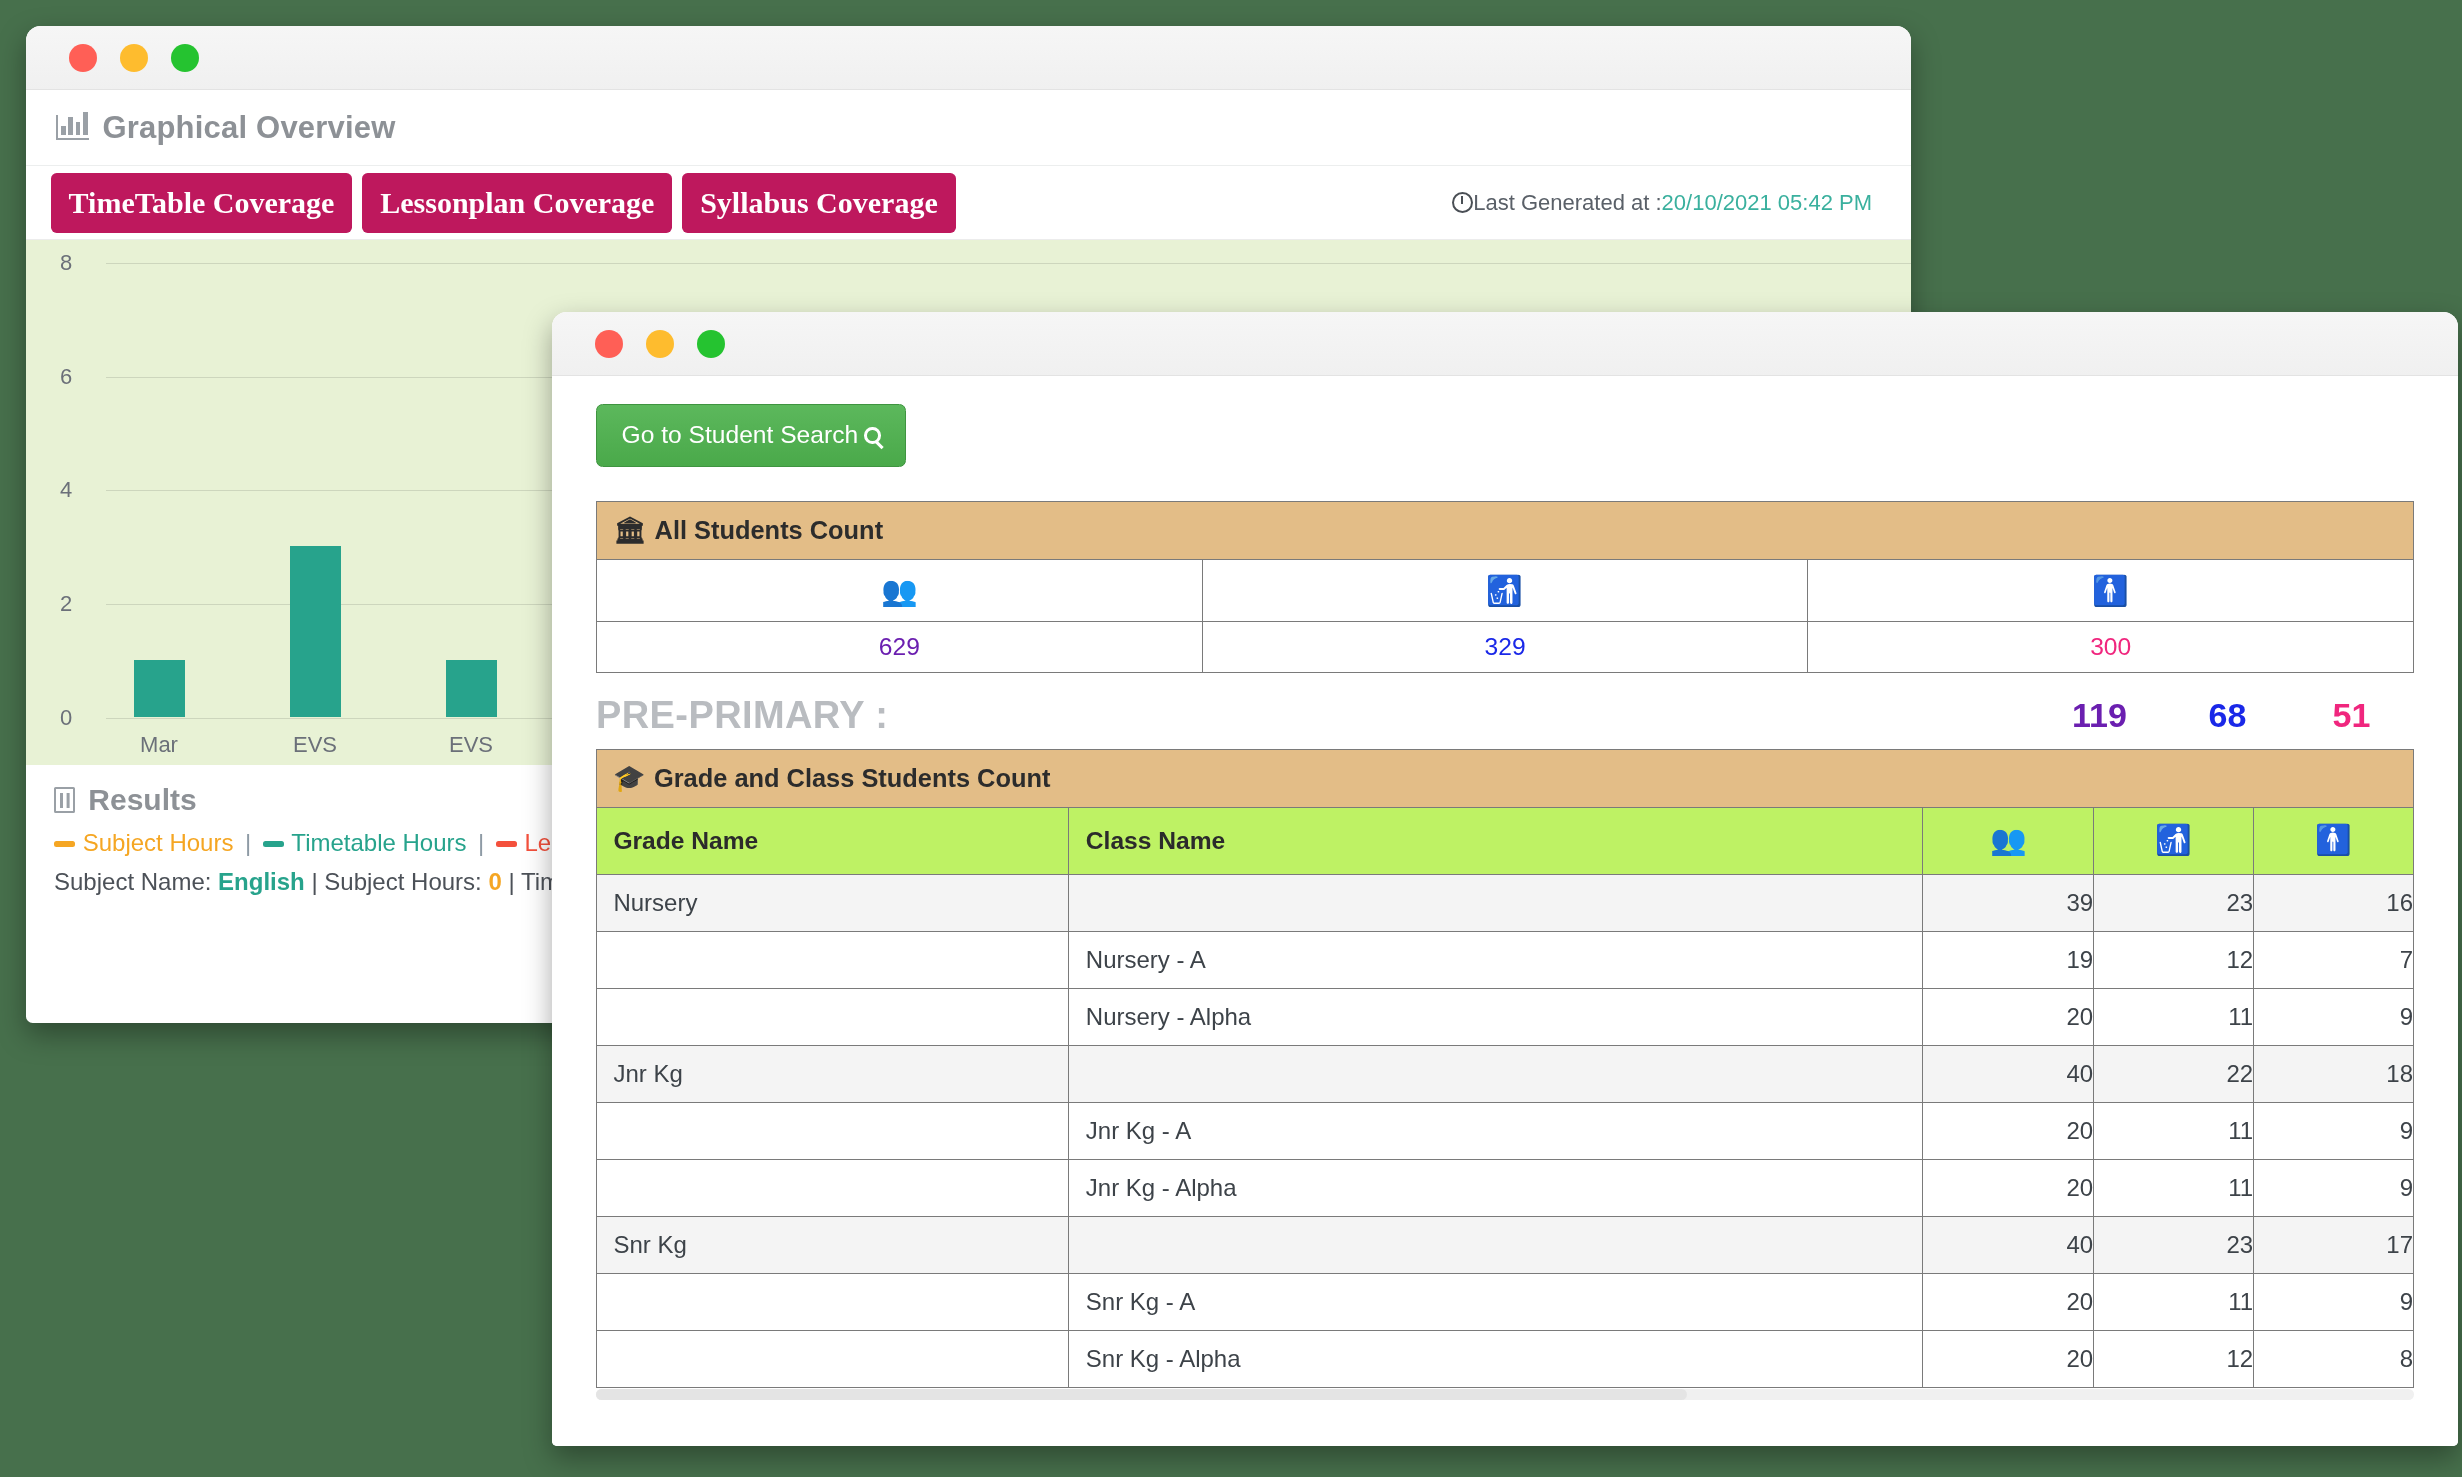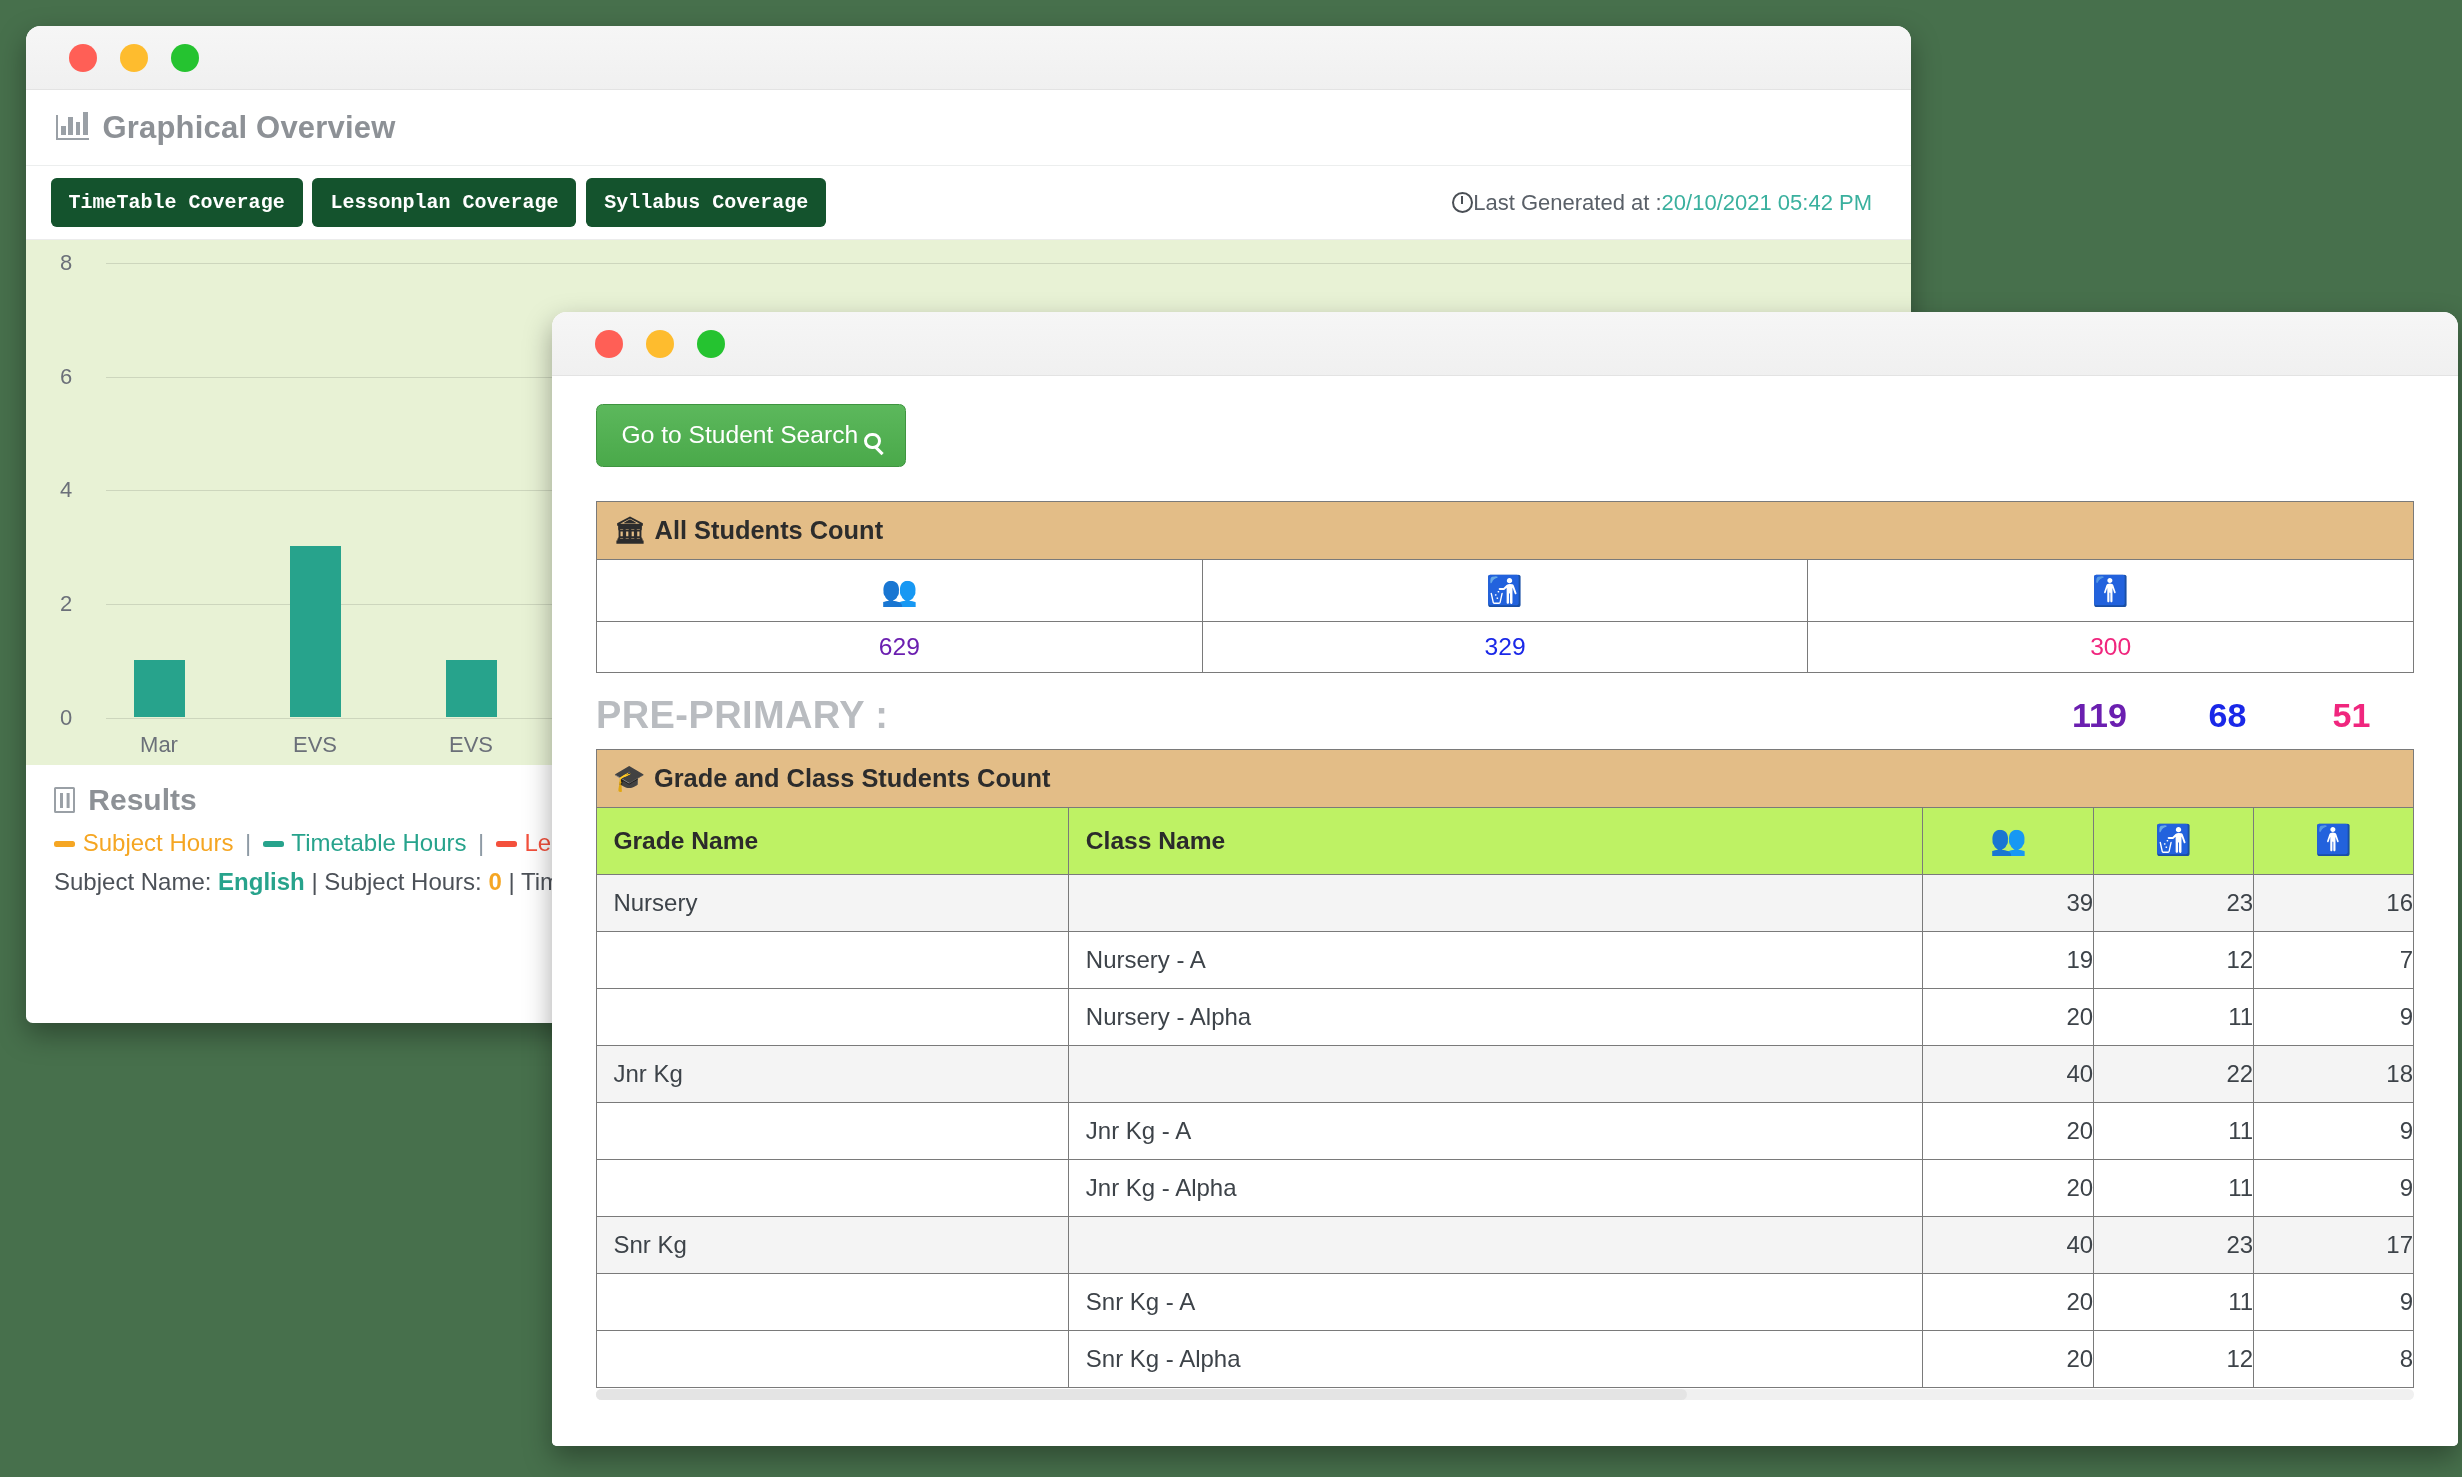--- a/index.html
+++ b/index.html
@@ -52,24 +52,24 @@
   .bar-ico i:nth-child(3){height:13px}
   .bar-ico i:nth-child(4){height:23px}
   .bar-ico-base { border-left:2.5px solid #9aa0a6; border-bottom:2.5px solid #9aa0a6; padding:0 1.6px 2.5px 3.3px;}
 
   .tabrow {
     height: 74px; display: flex; align-items: center;
     padding: 0 24.6px; gap: 9.8px; background: #fff;
     border-bottom: 0.8px solid #ececec; position: relative;
   }
   .tabbtn {
-    background: #14532d; color: #fff; border: none;
+    background: #be185d; color: #fff; border: none;
     border-radius: 5.7px; padding: 13px 18px;
-    font-size: 20px; font-weight: 700;
-    font-family: Liberation Mono, monospace;
+    font-size: 30px; font-weight: 700;
+    font-family: Liberation Serif, serif;
     cursor: pointer; white-space: nowrap;
   }
   .lastgen {
     position: absolute; right: 39px; top: 50%; transform: translateY(-50%);
     font-size: 22px; color: #5a6068; white-space: nowrap;
     display: flex; align-items: center; 
   }
   .clock-ico {
     width: 21.3px; height: 21.3px; border-radius: 50%;
     border: 2.5px solid #4a4f55; position: relative; display:inline-block;
@@ -131,21 +131,21 @@
     border-radius: 14.8px 14.8px 4.9px 4.9px;
   }
   .sw-body { padding: 28px 44px 0 44px; background: #fff; height: calc(100% - 64px); position: relative; }
 
   .btnrow { display: flex; justify-content: space-between; align-items: center; margin-bottom: 34px; }
   .btn-green {
     background: linear-gradient(#5cb85c, #4aa94a);
     border: 0.8px solid #3f9440; color: #fff;
     font-size: 24.6px; padding: 16.4px 24.6px; border-radius: 6.6px;
     font-family: "Liberation Sans", sans-serif; cursor: pointer;
-    display: inline-flex; align-items: flex-end; gap: 6px;
+    display: inline-flex; align-items: center; gap: 6px;
   }
   .btn-blue {
     background: linear-gradient(#1f9ede, #0f52d8);
     border: 0.8px solid #0f4fc4; color: #fff;
     font-size: 24.6px; padding: 16.4px 26px; border-radius: 6.6px;
     font-family: "Liberation Sans", sans-serif; cursor: pointer;
     white-space: nowrap;
   }
   .mag {
     display:inline-block; width: 16.4px; height: 16.4px; border: 3.3px solid #fff;

